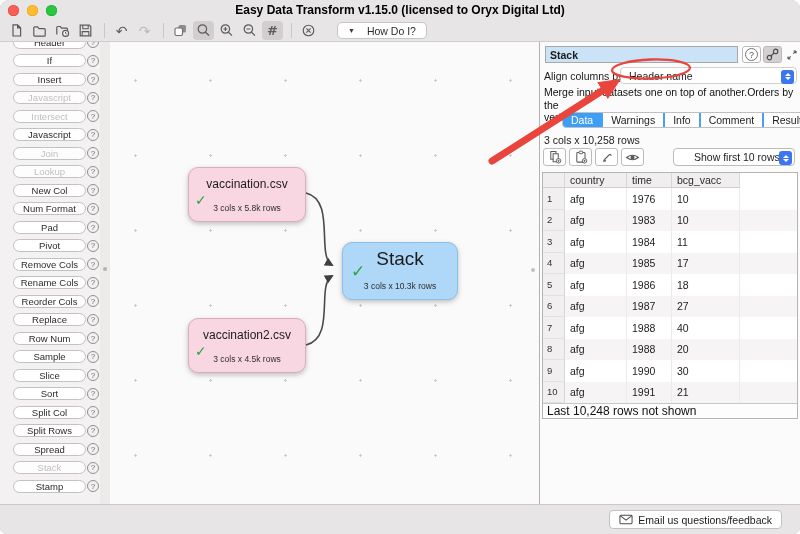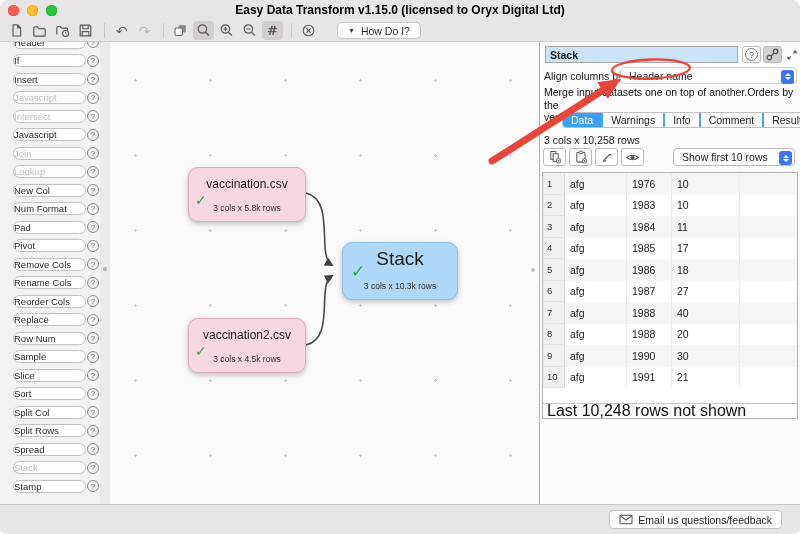--- a/index.html
+++ b/index.html
@@ -16,29 +16,29 @@
   .win-title { position:absolute; left:0; right:0; top:3px; text-align:center; font-size:12px; font-weight:bold; color:#000000; }
 
   
   .toolbar { position:absolute; left:0; top:20px; width:800px; height:22px; background:#e7e5e6; border-bottom:1px solid #cecccc; display:flex; align-items:center; padding-left:6px; }
   .tb-btn { width:21px; height:19px; display:flex; align-items:center; justify-content:center; border-radius:4px; margin-right:2px; color:#5c5a5a; }
   .tb-btn.toggled { background:#d2cecf; }
   .tb-sep { width:1px; height:15px; background:#c9c7c7; margin:0 6px; }
   .glyph { font-family:"DejaVu Sans",sans-serif; font-size:14px; line-height:1; color:#5c5a5a; }
   .glyph.dim { color:#b9b7b7; }
   .glyph.hash { font-size:13px; font-weight:bold; }
-  .howdoi { margin-left:16px; height:17px; background:#ffffff; border:1px solid #c7c5c5; border-radius:5px; display:flex; align-items:center; padding:0 10px; font-size:10.5px; color:#2c2c2c; gap:6px; }
+  .howdoi { margin-left:16px; height:17px; background:#ffffff; border:1px solid #c7c5c5; border-radius:5px; display:flex; align-items:center; padding:0 10px; font-size:10.5px; color:#2c2c2c; gap:12px; }
   .howdoi .arr { font-size:7px; color:#3a3a3a; }
 
   
   .main { position:absolute; left:0; top:42px; width:800px; height:462px; }
   .sidebar { position:absolute; left:0; top:0; width:100px; height:462px; background:#f3f1f1; overflow:hidden; }
   .side-list { position:absolute; left:0; top:-9px; width:100px; }
   .side-row { height:18.5px; display:flex; align-items:center; }
-  .side-btn { margin-left:13px; width:73px; height:13px; background:#ffffff; border:1px solid #c3c1c1; border-radius:6.5px; font-size:9.5px; color:#2b2b2b; line-height:11px; }
+  .side-btn { margin-left:13px; width:73px; height:13px; background:#ffffff; border:1px solid #c3c1c1; border-radius:6.5px; font-size:9.5px; color:#2b2b2b; text-align:center; line-height:11px; }
   .side-btn.disabled { color:#c2c0c0; background:#fdfdfd; }
   .help-btn { margin-left:auto; margin-right:1px; width:12px; height:12px; border:1px solid #908e8e; border-radius:50%; font-size:8px; color:#6b6969; display:flex; align-items:center; justify-content:center; background:transparent; }
   .gutter { position:absolute; left:100px; top:0; width:10px; height:462px; background:#edebe9; }
   .gutter-dot { position:absolute; left:3px; top:225px; width:4px; height:4px; border-radius:50%; background:#b5b3b3; }
 
   
   .canvas { position:absolute; left:110px; top:0; width:429px; height:462px; background:#fafafa;
     background-image:radial-gradient(circle,#cbcbcb 1.1px, transparent 1.4px); background-size:75px 75px; background-position:63px 1px; }
   .node { position:absolute; border-radius:10px; box-shadow:0 2px 5px rgba(80,80,80,.35); border:1px solid; }
   .node.input-node { background:#f9d7e2; border-color:#dcabbd; }
@@ -66,33 +66,33 @@
   .tri-up { width:0; height:0; border-left:3px solid transparent; border-right:3px solid transparent; border-bottom:3.5px solid #fff; }
   .tri-down { width:0; height:0; border-left:3px solid transparent; border-right:3px solid transparent; border-top:3.5px solid #fff; }
   .desc { position:absolute; left:4px; top:44px; width:253px; font-size:10.5px; line-height:12.5px; color:#111; }
   .tabbar { position:absolute; left:22px; top:70px; display:flex; border:1px solid #c0bebe; border-radius:4px; overflow:hidden; background:#fff; height:16px; }
   .tab { padding:0 8px; font-size:10.5px; display:flex; align-items:center; color:#1c1c1c; }
   .tab.sel { background:#3d9ef6; color:#ffffff; }
   .tab-sep { width:2px; background:#4aa0f5; }
   .summary { position:absolute; left:4px; top:92px; font-size:10.5px; }
   .tools { position:absolute; left:3px; top:106px; height:18px; display:flex; gap:3px; }
   .tool-btn { width:23px; height:18px; background:#fff; border:1px solid #bdbbbb; border-radius:3px; display:flex; align-items:center; justify-content:center; }
-  .rows-dd { position:absolute; right:5px; top:106px; width:122px; height:18px; background:#fff; border:1px solid #bdbbbb; border-radius:4px; display:flex; align-items:center; padding-left:8px; font-size:10.5px; }
+  .rows-dd { position:absolute; right:5px; top:106px; width:122px; height:18px; background:#fff; border:1px solid #bdbbbb; border-radius:4px; display:flex; align-items:center; padding-left:20px; font-size:10.5px; }
   .rows-dd .stepper { top:2px; }
 
   
   .gridbox { position:absolute; left:2px; top:130px; width:256px; height:247px; background:#ffffff; border:1px solid #b5b3b3; overflow:hidden; }
   .g-row { display:flex; height:21.5px; }
   .g-row.g-head { height:15px; }
   .g-num { width:22px; background:#f1efef; border-right:1px solid #d8d6d6; border-bottom:1px solid #e2e0e0; font-size:9.5px; color:#333; display:flex; align-items:center; padding-left:4px; flex:none; }
   .g-cell { display:flex; align-items:center; padding-left:5px; font-size:10.5px; color:#1c1c1c; border-right:1px solid #eceaea; flex:none; }
   .g-hcell { background:#f0eeee; border-right:1px solid #d8d6d6; border-bottom:1px solid #d0cece; font-size:10.5px; color:#2a2a2a; }
   .c0 { width:62px; } .c1 { width:45px; } .c2 { width:68px; }
   .g-row:nth-child(odd):not(.g-head) { background:#f6f4f4; }
-  .grid-footer { position:absolute; left:0; right:0; bottom:0; height:15px; border-top:1px solid #c8c6c6; background:#fdfdfd; font-size:16px; display:flex; align-items:center; padding-left:4px; color:#111;text-align:right; }
+  .grid-footer { position:absolute; left:0; right:0; bottom:0; height:15px; border-top:1px solid #c8c6c6; background:#fdfdfd; font-size:12px; display:flex; align-items:center; padding-left:4px; color:#111;text-align:right; }
 
   
   .statusbar { position:absolute; left:0; top:504px; width:800px; height:30px; background:#e7e5e5; border-top:1px solid #cac8c8; }
   .feedback-btn { position:absolute; right:18px; top:5px; height:19px; background:#ffffff; border:1px solid #c3c1c1; border-radius:4px; display:flex; align-items:center; gap:5px; padding:0 9px; font-size:10.5px; color:#1c1c1c; }
 
   
   .overlay { position:absolute; left:0; top:0; width:800px; height:534px; pointer-events:none; z-index:50; }
   .connectors { position:absolute; left:0; top:0; width:429px; height:462px; }
   svg { display:block; }
 </style>
@@ -401,20 +401,26 @@
       <div class="rows-dd">
         <span>Show first 10 rows</span>
         <div class="stepper">
             <div class="tri-up"></div>
             <div class="tri-down"></div>
           </div>
       </div>
 
       <div class="gridbox">
         <div id="grid">
+            <div class="g-row g-head">
+              <div class="g-num g-hcell"></div>
+              <div class="g-cell g-hcell c0">country</div>
+              <div class="g-cell g-hcell c1">time</div>
+              <div class="g-cell g-hcell c2">bcg_vacc</div>
+            </div>
             <div class="g-row">
               <div class="g-num">1</div>
               <div class="g-cell c0">afg</div>
               <div class="g-cell c1">1976</div>
               <div class="g-cell c2">10</div>
             </div>
             <div class="g-row">
               <div class="g-num">2</div>
               <div class="g-cell c0">afg</div>
               <div class="g-cell c1">1983</div>

